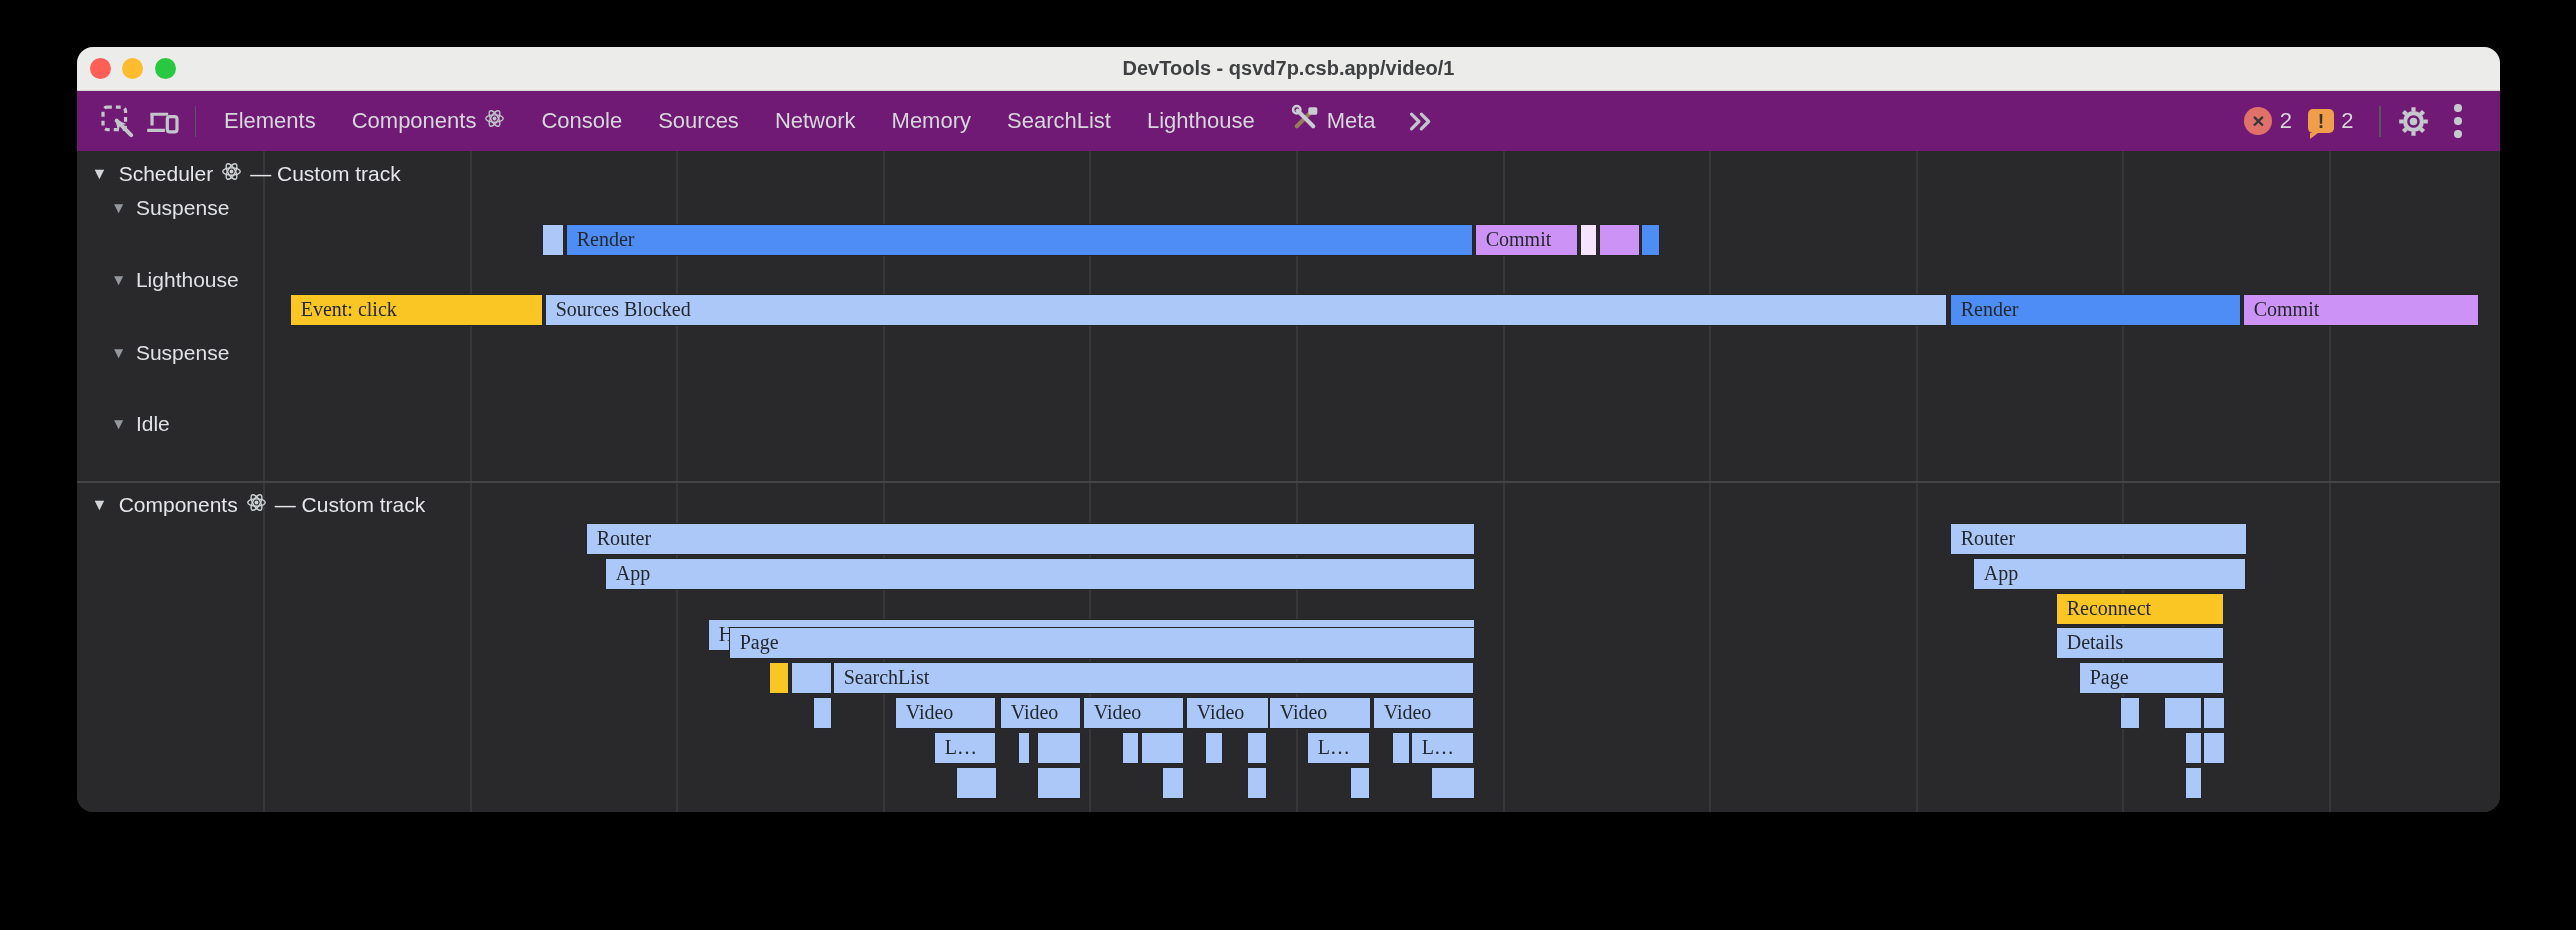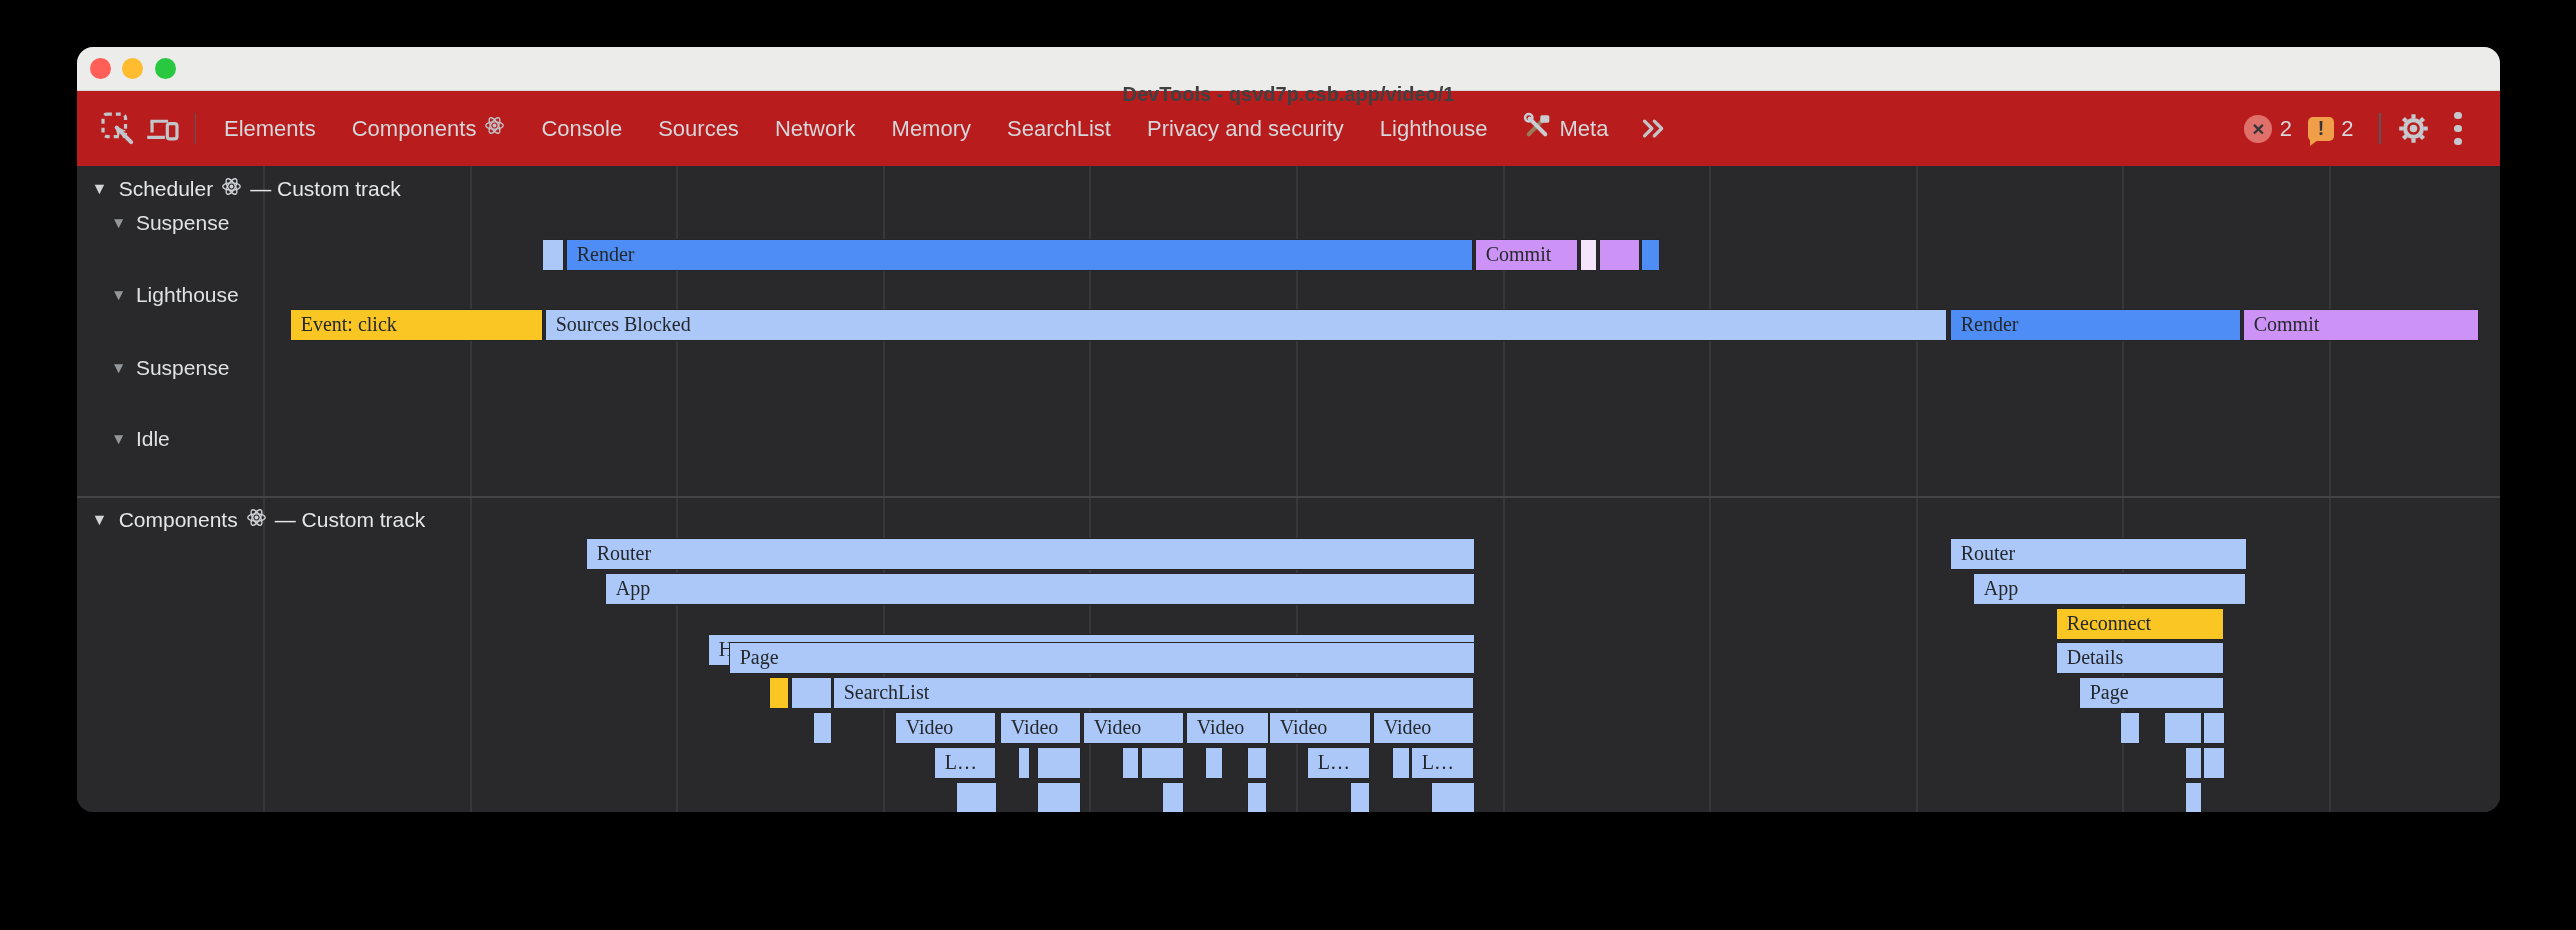--- a/index.html
+++ b/index.html
@@ -8,23 +8,23 @@
          font-family:"Liberation Sans",sans-serif;}
   .window{position:absolute;left:77px;top:47px;width:2423px;height:765px;border-radius:16px;
           overflow:hidden;background:#29292b;display:flex;flex-direction:column;}
   
   .titlebar{position:relative;height:44px;background:#ececea;border-bottom:1.6px solid #d6d6d4;
             flex:0 0 auto;}
   .traffic{position:absolute;left:13px;top:11.4px;display:flex;gap:11.4px;}
   .tl{width:21px;height:21px;border-radius:50%;}
   .tl.red{background:#ff5f57;} .tl.yellow{background:#febc2e;} .tl.green{background:#28c840;}
   .wtitle{height:100%;display:flex;align-items:center;justify-content:center;
-          font-size:20px;font-weight:bold;color:#3e4042;margin-top:26px;}
+          font-size:20px;font-weight:bold;color:#3e4042;}
   
-  .tabbar{height:75px;background:#b91c1c;display:flex;align-items:center;flex:0 0 auto;
+  .tabbar{height:60px;background:#701a75;display:flex;align-items:center;flex:0 0 auto;
           padding:0 19.5px 0 18px;color:#d5d7da;}
   .toolbtn{display:flex;align-items:center;justify-content:center;width:45px;height:45px;
            color:#c2c5c9;flex:0 0 auto;}
   .vsep{width:1.6px;height:31px;background:#57585b;margin:0 9.7px;flex:0 0 auto;}
   .tabs{display:flex;align-items:center;height:100%;flex:0 0 auto;}
   .tab{position:relative;height:100%;display:flex;align-items:center;gap:8px;
        padding:0 18px;font-size:22px;color:#d5d7da;white-space:nowrap;flex:0 0 auto;}
   .tab.selected{color:#9cc0f7;}
   .tab.selected::after{content:"";position:absolute;left:8px;right:8px;bottom:0;height:7.3px;
        background:#9cc0f7;border-radius:7.3px 7.3px 0 0;}
@@ -113,23 +113,20 @@
             <span>Sources</span>
           </div>
         <div class="tab">
             <span>Network</span>
           </div>
         <div class="tab">
             <span>Memory</span>
           </div>
         <div class="tab">
             <span>SearchList</span>
-          </div>
-        <div class="tab">
-            <span>Privacy and security</span>
           </div>
         <div class="tab">
             <span>Lighthouse</span>
           </div>
         <div class="tab">
           <span>
             <svg width="28" height="28" viewBox="0 0 34 34" stroke-linecap="round">
               <path d="M7 27 L25 9" stroke="#9a7b5a" stroke-width="5"></path>
               <rect x="21" y="4" width="11" height="9" rx="2" fill="#c9cdd2"></rect>
               <path d="M8 8 L27 27" stroke="#c9cdd2" stroke-width="5"></path>

